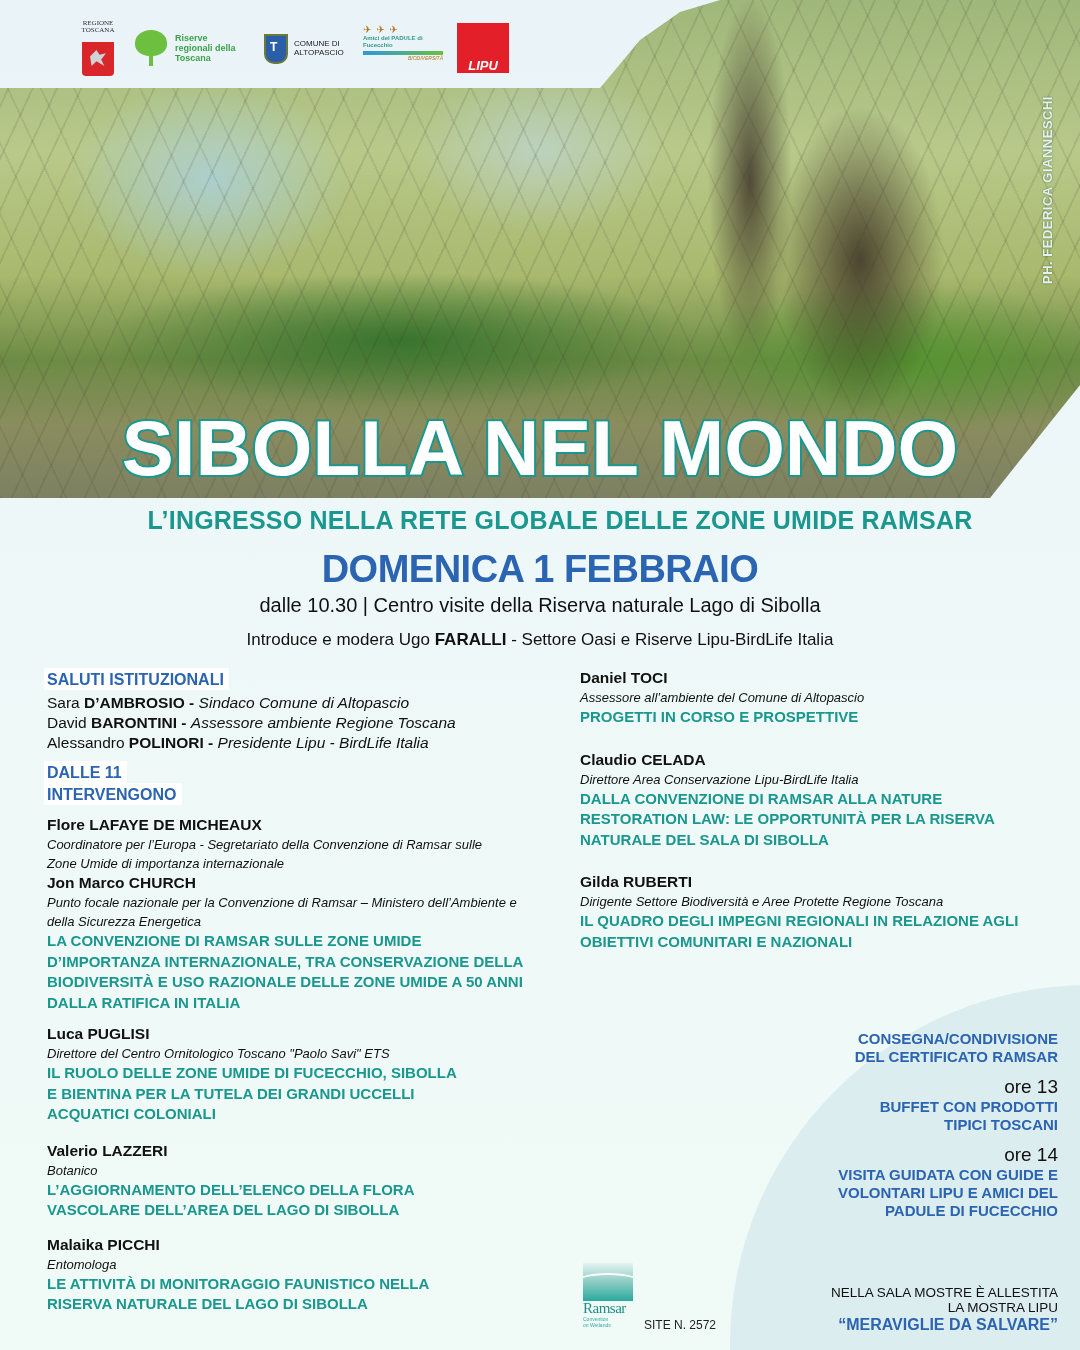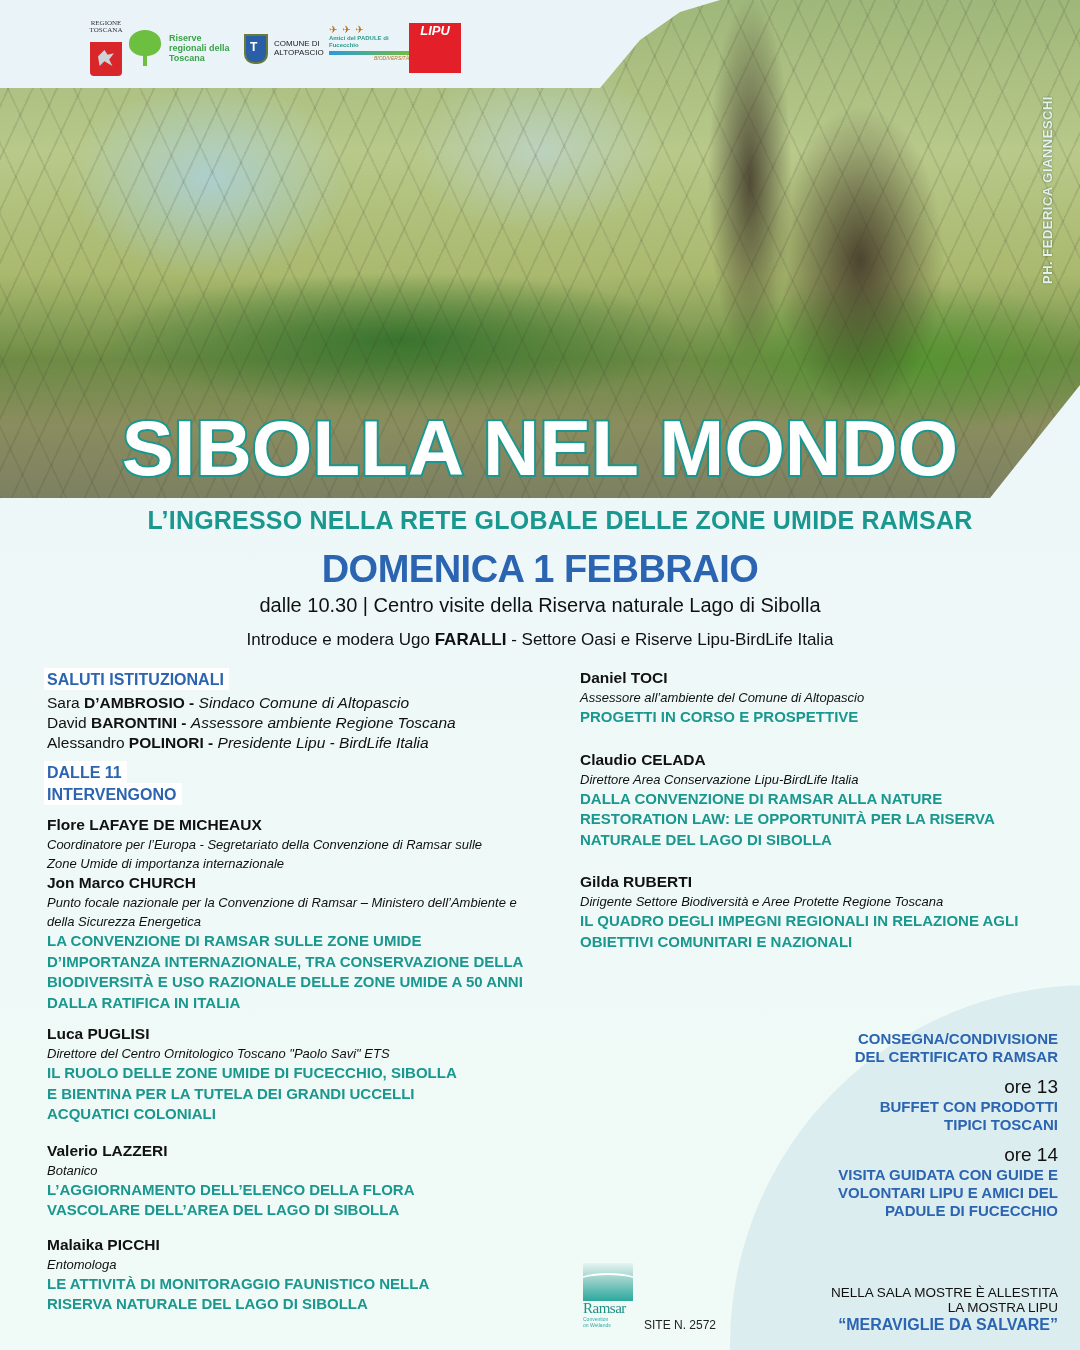--- a/index.html
+++ b/index.html
@@ -5,42 +5,42 @@
   * { box-sizing: border-box; margin: 0; padding: 0; }
   html, body { width: 1080px; height: 1350px; overflow: hidden; }
   body {
     position: relative;
     font-family: "Liberation Sans", "DejaVu Sans", sans-serif;
     background: linear-gradient(180deg, #eaf3f8 0%, #eef8f8 45%, #f0faf6 100%);
     color: #111;
   }
   
   .logos {
-    position: absolute; left: 86px; top: 18px; height: 60px;
-    display: flex; align-items: center; z-index: 5;
+    position: absolute; left: 78px; top: 18px; height: 60px;
+    display: flex; align-items: center; gap: 14px; z-index: 5;
   }
   .logo { display: flex; align-items: center; gap: 5px; }
   .logo-regione { flex-direction: column; width: 40px; align-items: center; }
   .logo-regione .lbl { font-family: "Liberation Serif", serif; font-size: 7px; line-height: 7px; color: #333; text-align: center; }
   .logo-regione .shield { width: 32px; height: 34px; background: #d8262b; margin-top: 3px; border-radius: 0 0 4px 4px; position: relative; }
   .logo-regione .shield::after { content: ""; position: absolute; left: 8px; top: 8px; width: 16px; height: 16px; background: #cfd3d6; clip-path: polygon(0 40%, 40% 0, 60% 30%, 100% 20%, 70% 60%, 90% 100%, 40% 70%, 10% 100%); }
   .logo-riserve .tree { width: 38px; height: 40px; position: relative; }
   .logo-riserve .tree::before { content:""; position:absolute; left:3px; top:2px; width:32px; height:26px; border-radius: 50% 50% 45% 45%; background:#6cbf3f; }
   .logo-riserve .tree::after { content:""; position:absolute; left:17px; top:22px; width:4px; height:16px; background:#6cbf3f; }
   .logo-riserve .txt { font-size: 9px; line-height: 10px; color: #3aa34a; font-weight: bold; }
   .logo-comune .crest { width: 30px; height: 40px; position: relative; }
   .logo-comune .crest::before { content:""; position:absolute; left:5px; top:6px; width:20px; height:26px; background:#2a5fa8; border-radius: 0 0 10px 10px; border: 2px solid #6b7a3a; }
   .logo-comune .crest::after { content:"T"; position:absolute; left:11px; top:12px; font-size: 12px; font-weight: bold; color: #fff; }
   .logo-comune .txt { font-size: 8px; line-height: 9px; color: #222; }
   .logo-amici { width: 80px; height: 48px; position: relative; }
   .logo-amici .birds { font-size: 10px; color: #b7741f; letter-spacing: 1px; }
   .logo-amici .txt { font-size: 6px; line-height: 7px; color: #2e9a8b; font-weight: bold; }
   .logo-amici .bar { height: 4px; background: linear-gradient(90deg,#2e9ad8,#6cbf3f); margin-top: 2px; }
   .logo-amici .bio { font-size: 5px; color: #b7741f; text-align: right; font-style: italic; }
-  .logo-lipu { width: 52px; height: 50px; background: #e3202a; color: #fff; font-weight: bold; font-size: 13px; display:flex; align-items:flex-start; justify-content:center; font-style: italic; }
+  .logo-lipu { width: 52px; height: 50px; background: #e3202a; color: #fff; font-weight: bold; font-size: 13px; display:flex; align-items:flex-end; justify-content:center; font-style: italic; }
 
   
   .photo {
     position: absolute; left: 0; top: 0; width: 1080px; height: 500px; z-index: 1;
     clip-path: polygon(0 88px, 600px 88px, 640px 40px, 680px 12px, 720px 0, 1080px 0, 1080px 385px, 990px 498px, 0 498px);
     background:
       radial-gradient(ellipse 200px 140px at 210px 180px, rgba(170,210,230,0.75), transparent 70%),
       radial-gradient(ellipse 180px 120px at 540px 150px, rgba(190,215,225,0.6), transparent 70%),
       radial-gradient(ellipse 120px 220px at 860px 260px, rgba(60,48,36,0.85), transparent 70%),
       radial-gradient(ellipse 60px 260px at 750px 180px, rgba(55,45,35,0.8), transparent 70%),
@@ -203,21 +203,21 @@
 
 <div class="col-right">
   <div>
     <div class="sp-name">Daniel TOCI</div>
     <div class="sp-role">Assessore all’ambiente del Comune di Altopascio</div>
     <div class="sp-topic">PROGETTI IN CORSO E PROSPETTIVE</div>
   </div>
   <div style="margin-top:22px">
     <div class="sp-name">Claudio CELADA</div>
     <div class="sp-role">Direttore Area Conservazione Lipu-BirdLife Italia</div>
-    <div class="sp-topic" style="width:460px">DALLA CONVENZIONE DI RAMSAR ALLA NATURE RESTORATION LAW: LE OPPORTUNITÀ PER LA RISERVA NATURALE DEL LAGO DI SIBOLLA</div>
+    <div class="sp-topic" style="width:460px">DALLA CONVENZIONE DI RAMSAR ALLA NATURE RESTORATION LAW: LE OPPORTUNITÀ PER LA RISERVA NATURALE DEL SALA DI SIBOLLA</div>
   </div>
   <div style="margin-top:22px">
     <div class="sp-name">Gilda RUBERTI</div>
     <div class="sp-role">Dirigente Settore Biodiversità e Aree Protette Regione Toscana</div>
     <div class="sp-topic" style="width:460px">IL QUADRO DEGLI IMPEGNI REGIONALI IN RELAZIONE AGLI OBIETTIVI COMUNITARI E NAZIONALI</div>
   </div>
 </div>
 
 <div class="schedule">
   <div>

